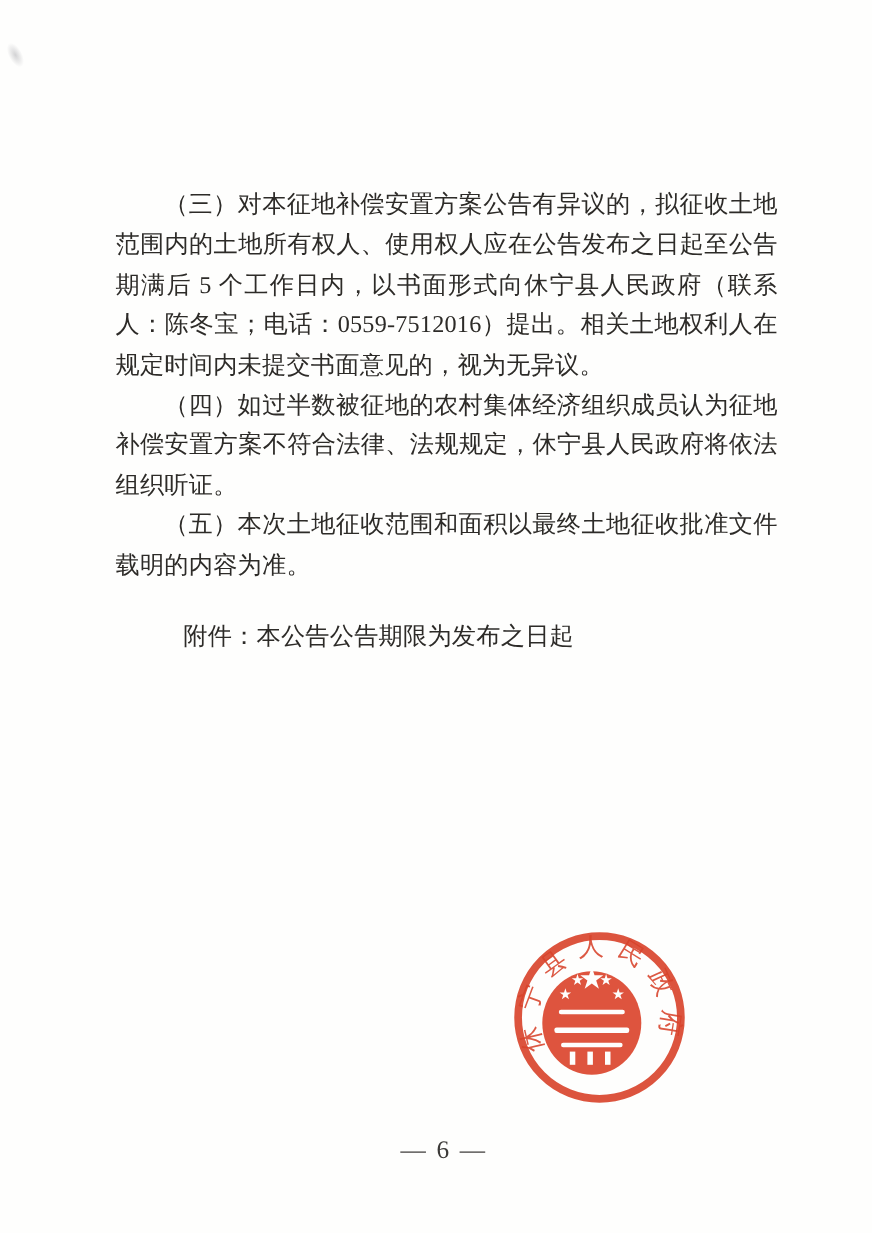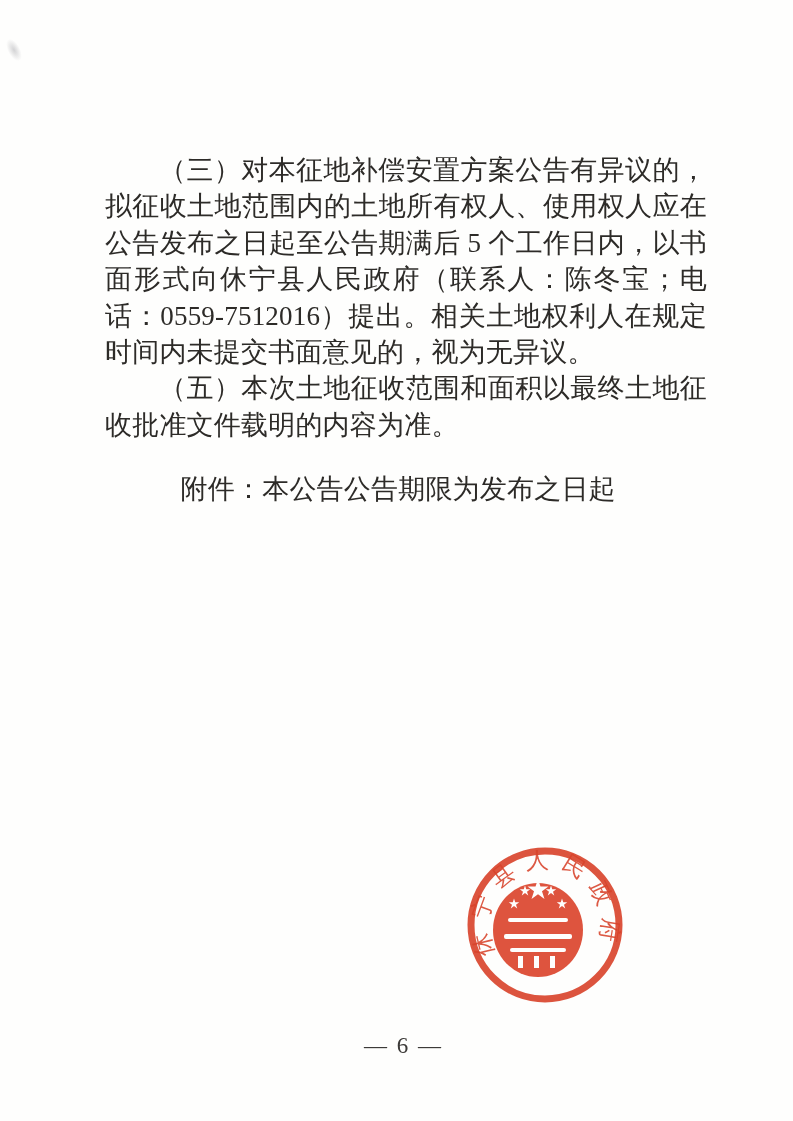--- a/index.html
+++ b/index.html
@@ -15,22 +15,22 @@
     background:#fefefd;
   }
   
   .smudge {
     position:absolute; left:8px; top:38px; width:12px; height:24px;
     background:radial-gradient(closest-side, rgba(110,110,118,0.30), rgba(110,110,118,0));
     transform:rotate(-28deg);
   }
   .content {
     position:absolute;
-    left:105px; top:152px; width:602px;
-    font-size:27px;
+    left:105px; top:168px; width:602px;
+    font-size:22px;
     line-height:36.4px;
     color:#2d2b28;
     text-align:justify;
     letter-spacing:0.2px;
   }
   .content p {
     margin:0;
     text-indent:2em;
   }
   .attachment {
@@ -66,20 +66,21 @@
 </style>
 </head>
 <body>
 
 <div class="page">
 
   <div class="smudge"></div>
 
   <div class="content">
     <p>（三）对本征地补偿安置方案公告有异议的，拟征收土地范围内的土地所有权人、使用权人应在公告发布之日起至公告期满后 5 个工作日内，以书面形式向休宁县人民政府（联系人：陈冬宝；电话：0559-7512016）提出。相关土地权利人在规定时间内未提交书面意见的，视为无异议。</p>
+    <p>（四）如过半数被征地的农村集体经济组织成员认为征地补偿安置方案不符合法律、法规规定，休宁县人民政府将依法组织听证。</p>
     <p>（五）本次土地征收范围和面积以最终土地征收批准文件载明的内容为准。</p>
     <p class="attachment">附件：本公告公告期限为发布之日起</p>
   </div>
 
   <svg class="seal" viewBox="0 0 190 190" xmlns="http://www.w3.org/2000/svg">
     <defs>
       <path id="star-shape" d="M0,-1 L-0.225,-0.309 L-0.951,-0.309 L-0.363,0.118 L-0.588,0.809 L0,0.382 L0.588,0.809 L0.363,0.118 L0.951,-0.309 L0.225,-0.309 Z"></path>
       <path id="seal-arc" d="M 46.7 125.2 A 57 57 0 1 1 143.3 125.2" fill="none"></path>
     </defs>
 

